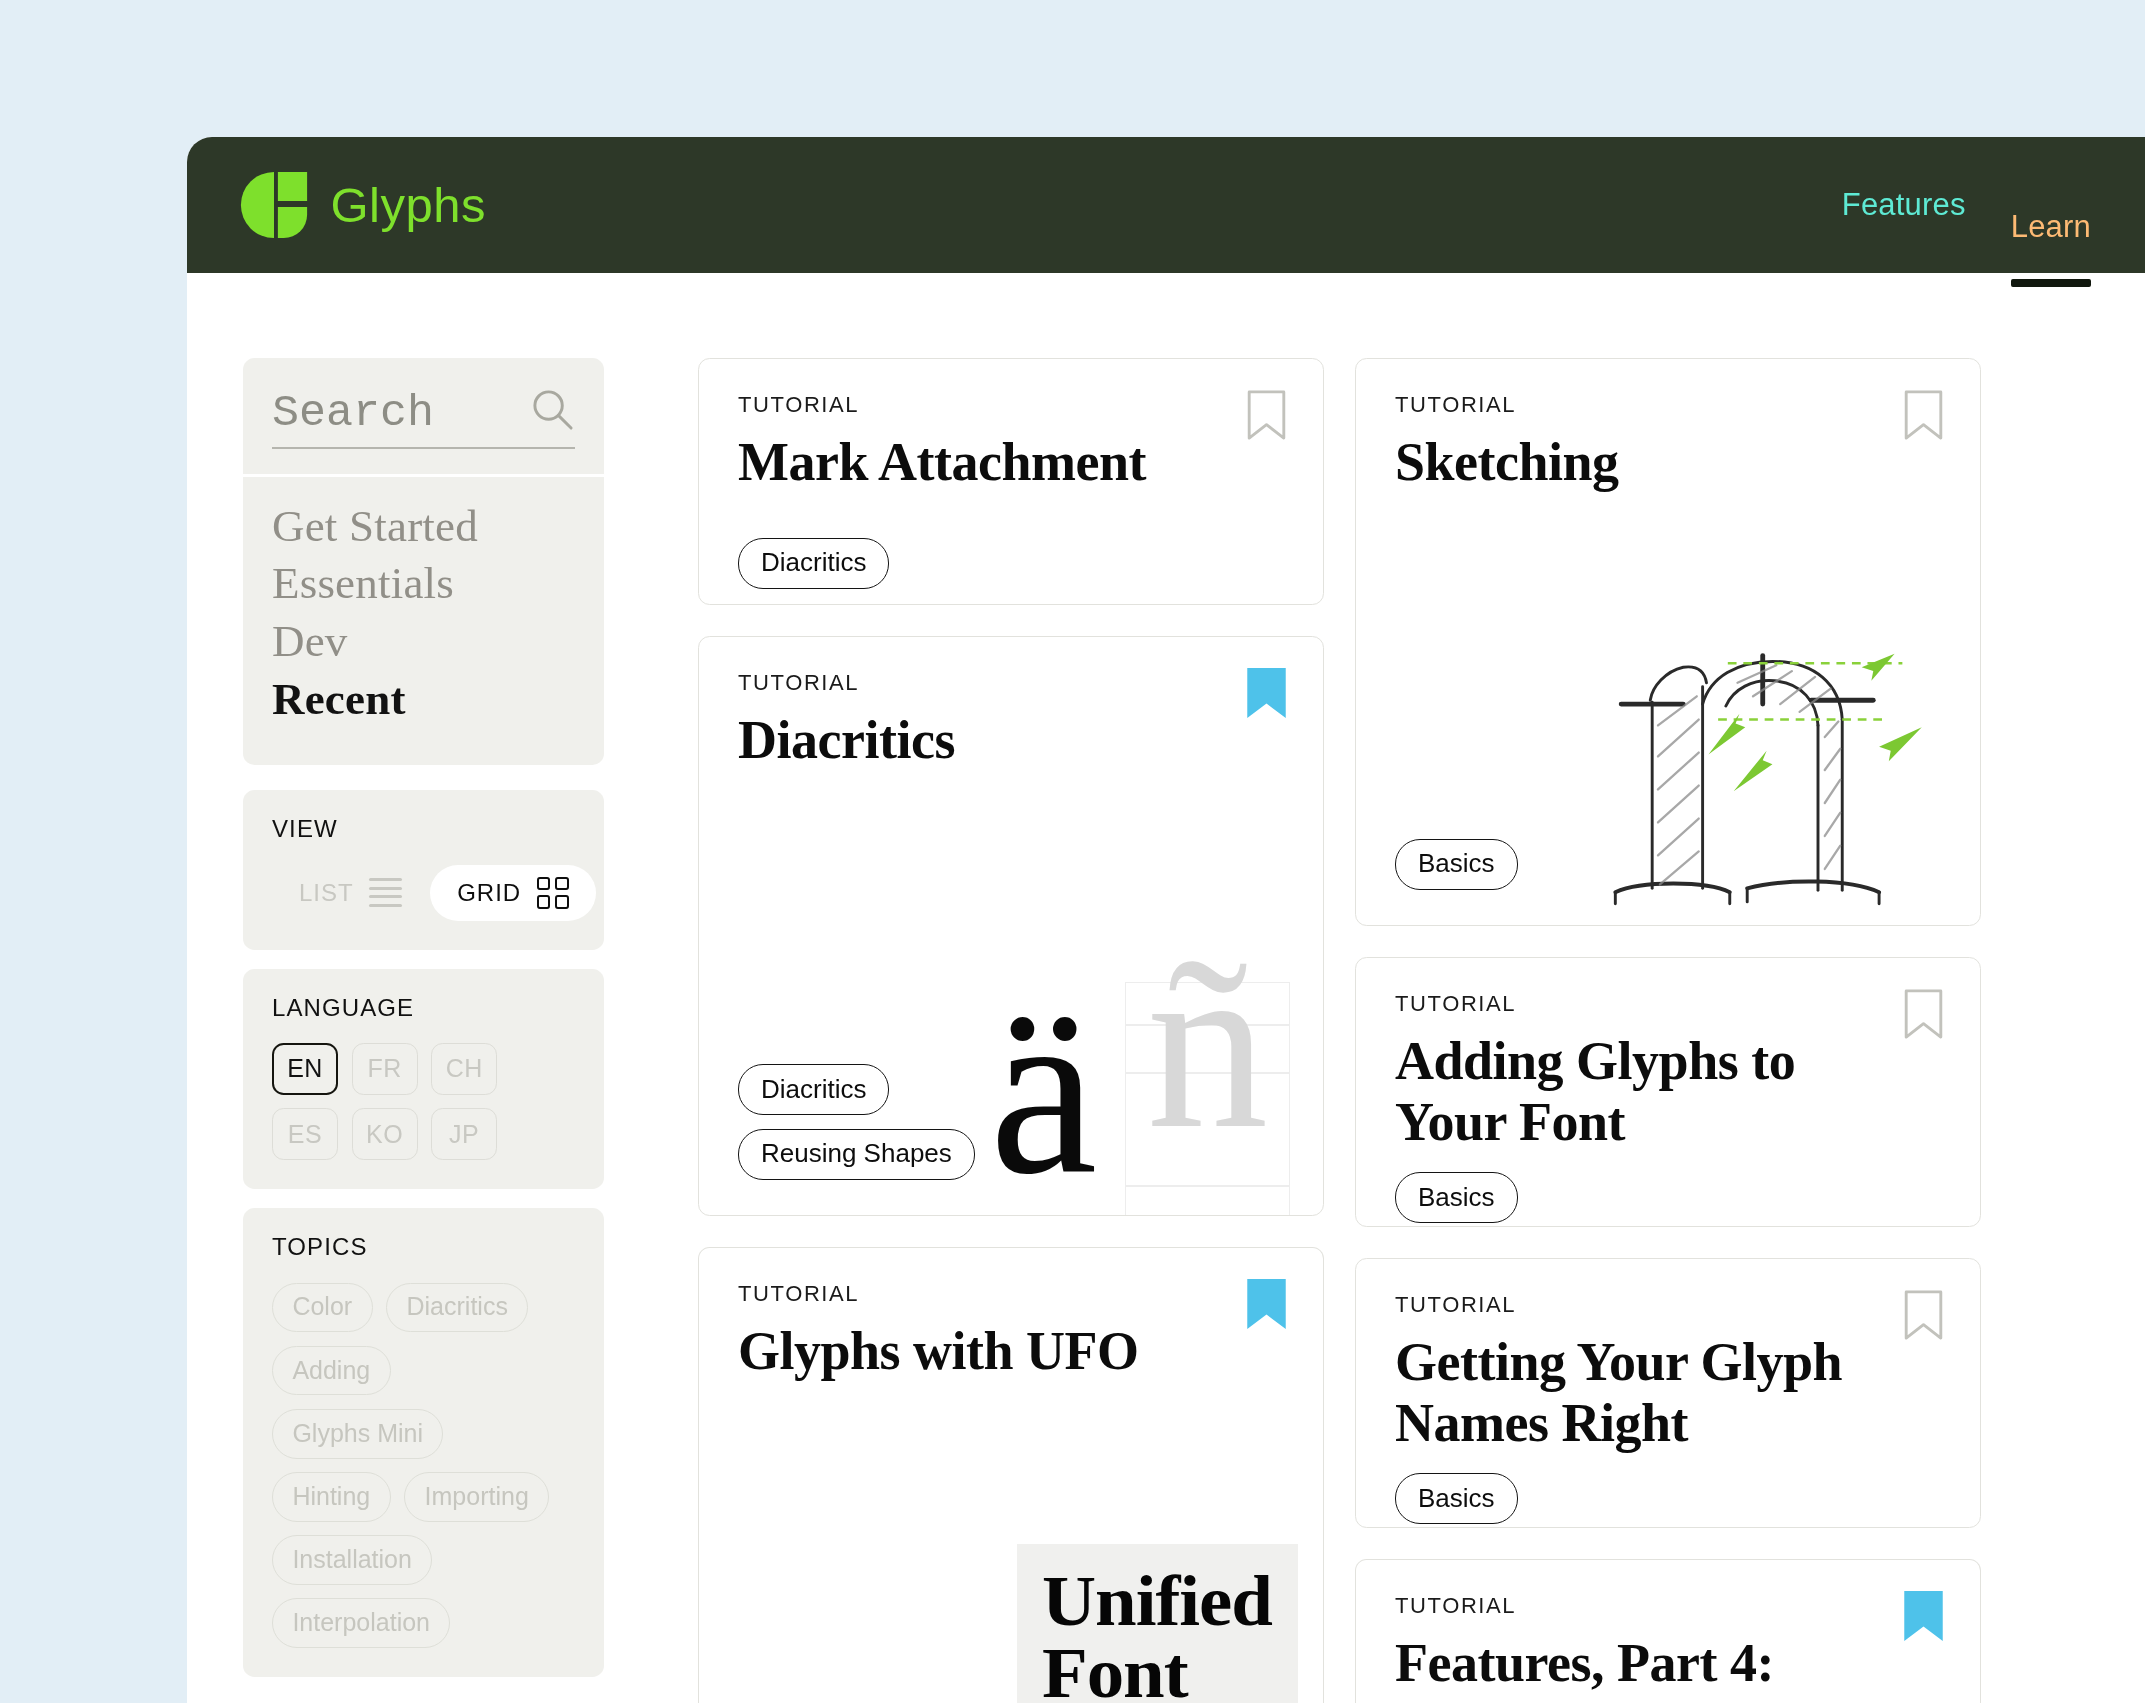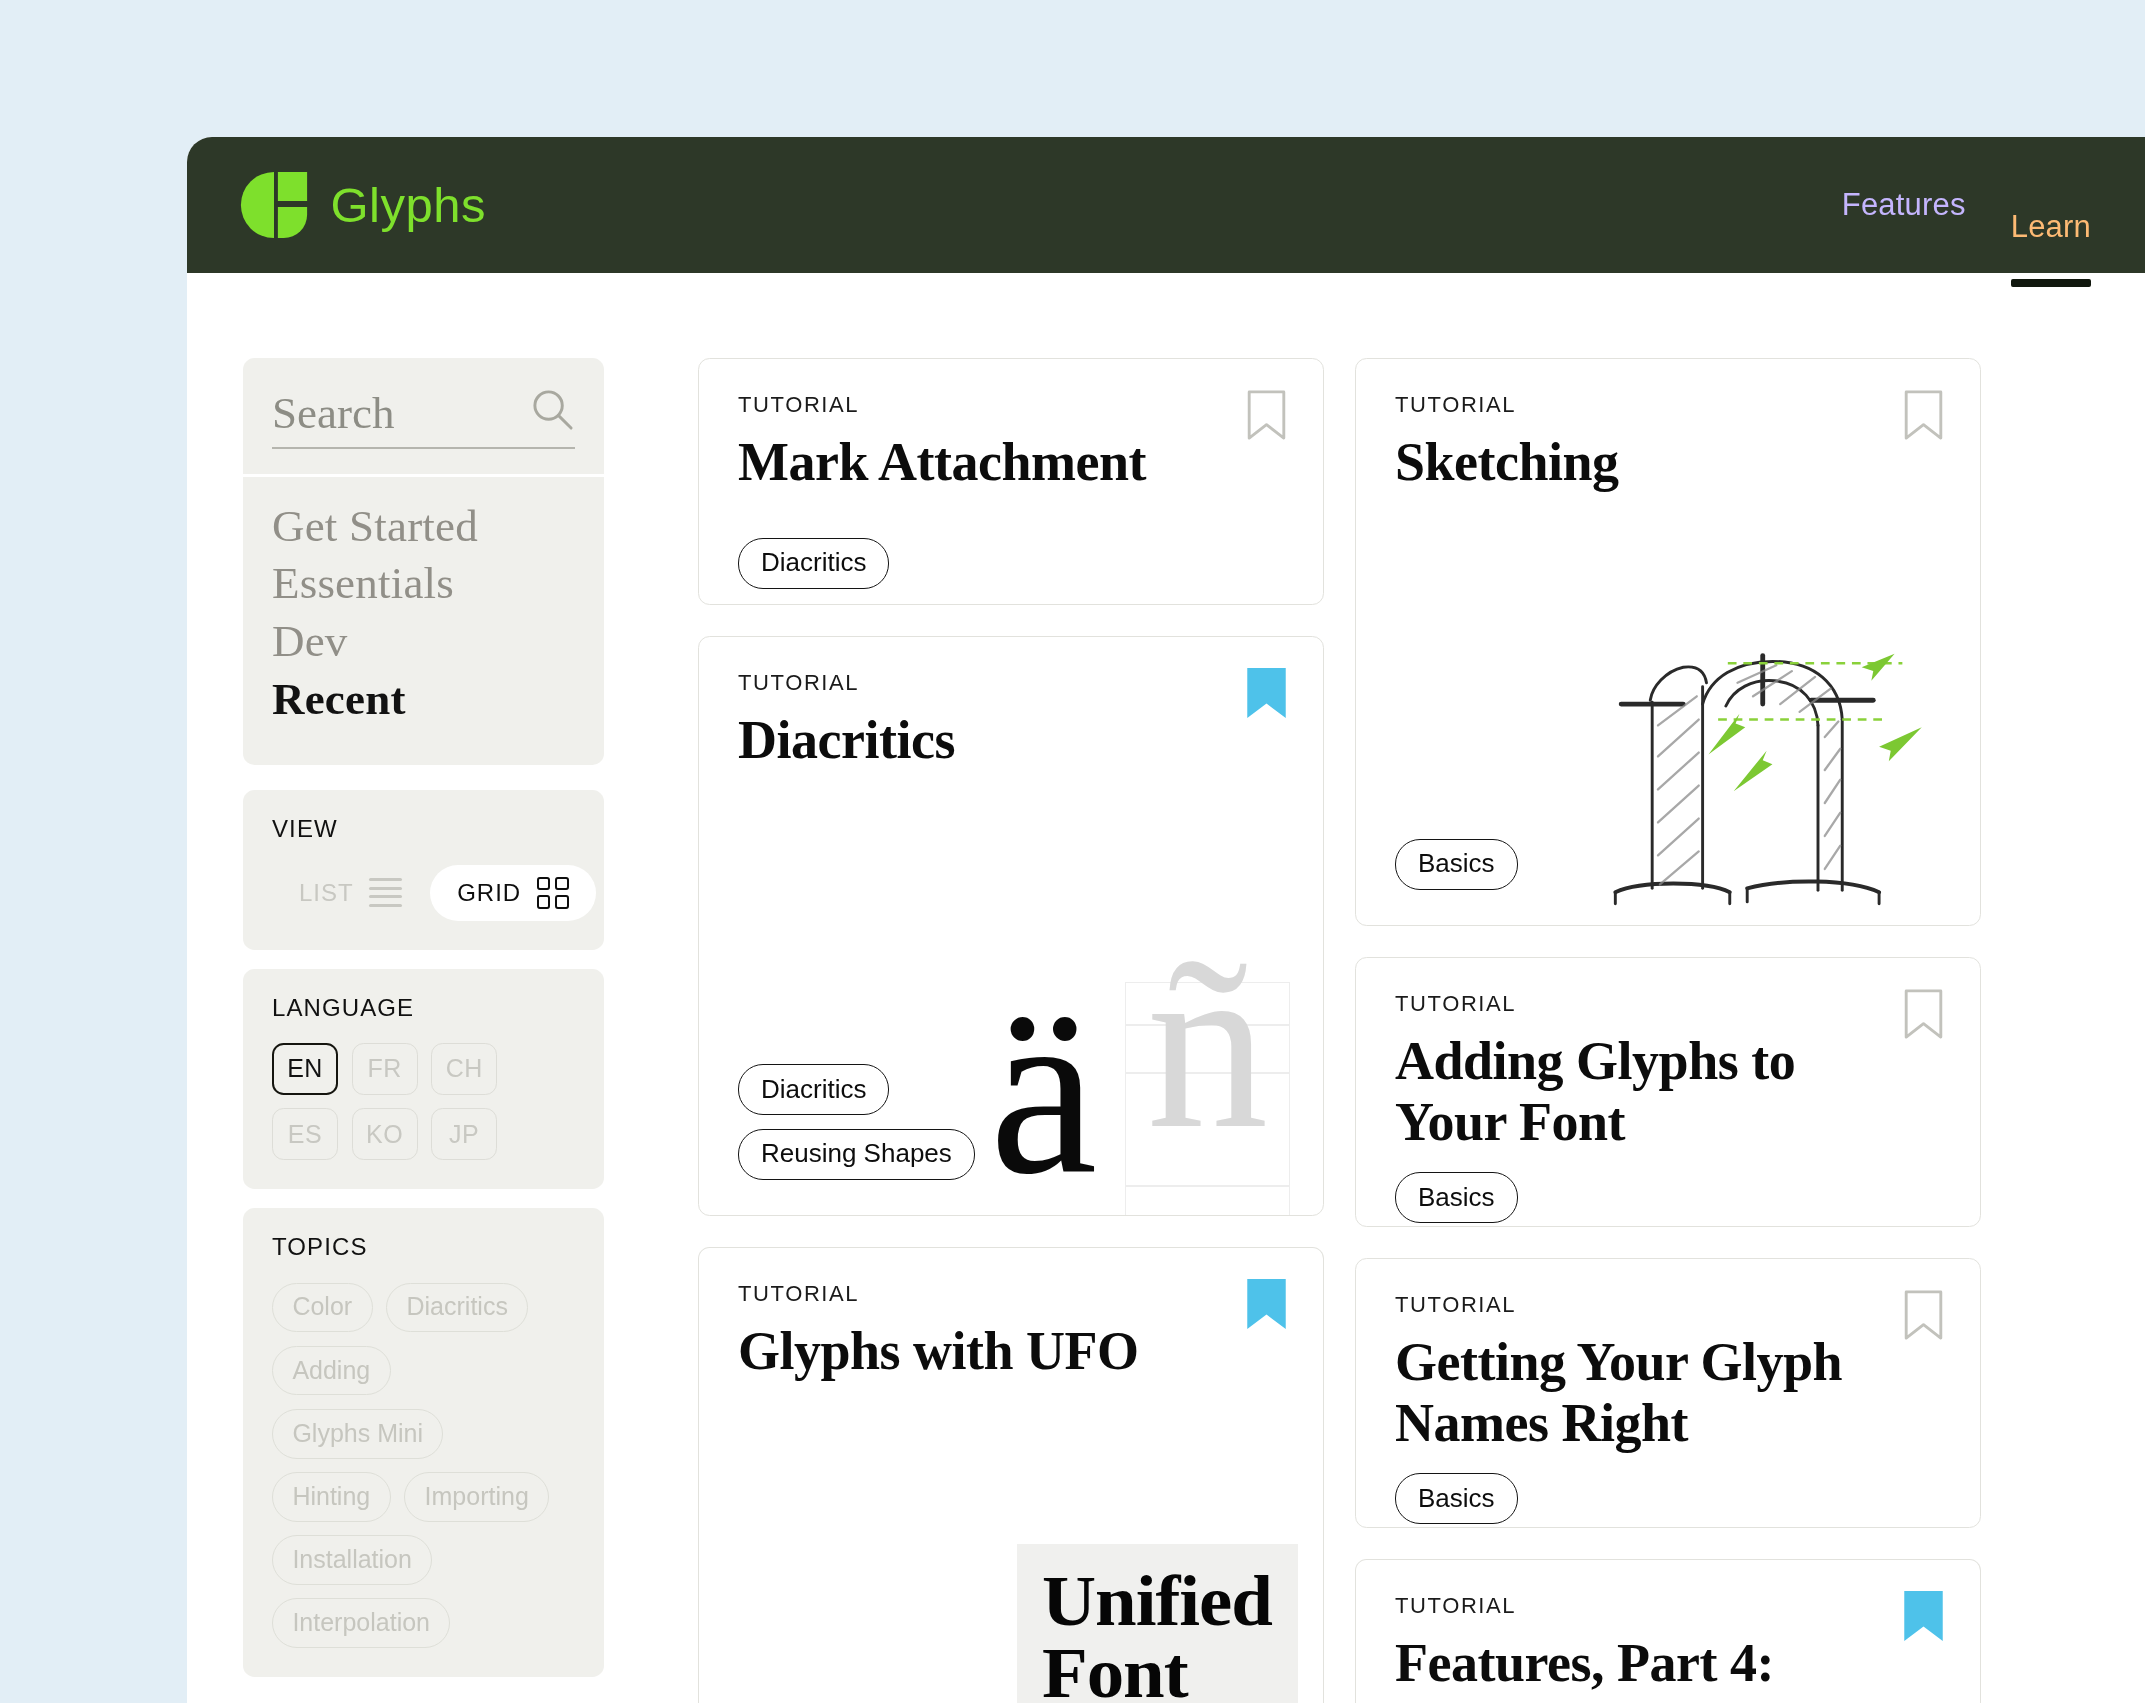--- a/index.html
+++ b/index.html
@@ -64,21 +64,21 @@
     gap: 45px;
     padding-right: 54px;
     height: 100%;
   }
   .nav-item {
     position: relative;
     height: 100%;
     display: flex;
     align-items: center;
     font-size: 31px;
-    color: #c4b5fd;
+    color: #5eead4;
     letter-spacing: 0.2px;
     cursor: pointer;
   }
   .nav-item.active { color: #fdba74; margin-top: 44px; }
   .nav-item.active::after {
     content: "";
     position: absolute;
     left: 0; right: 0;
     bottom: 7.8px;
     height: 8.7px;
@@ -115,21 +115,21 @@
   .search-row {
     display: flex;
     align-items: flex-end;
     justify-content: space-between;
     border-bottom: 2.9px solid #b5b5ae;
     padding-bottom: 7.8px;
   }
   .search-input {
     border: 0;
     background: transparent;
-    font-family: Liberation Serif, serif;
+    font-family: Liberation Mono, monospace;
     font-size: 45px;
     color: #8d8d85;
     width: 243px;
     outline: none;
     line-height: 1.1;
   }
   .search-input::placeholder { color: #8d8d85; opacity: 1; }
   .search-icon { flex: 0 0 auto; margin-bottom: 2.9px; }
 
   .panel.nav-panel {

